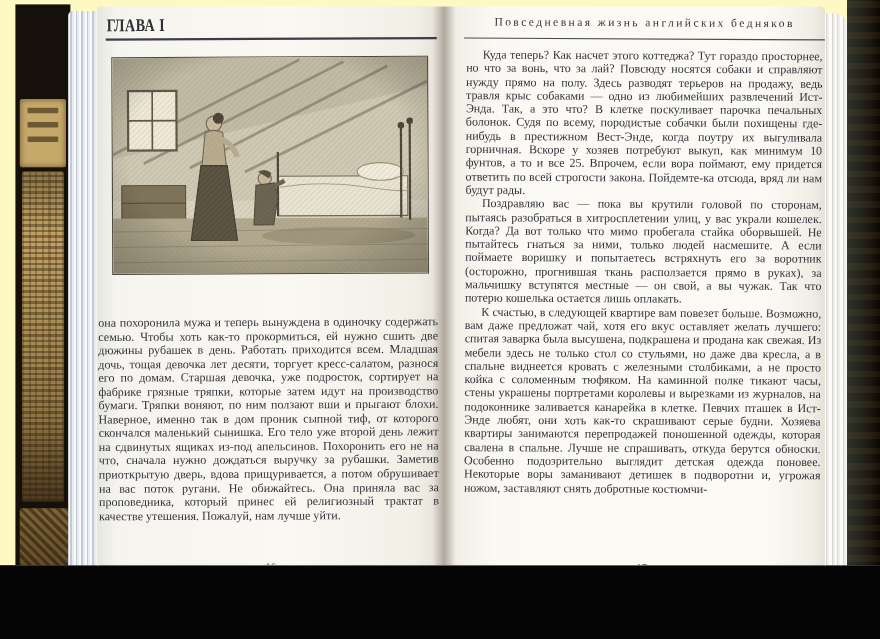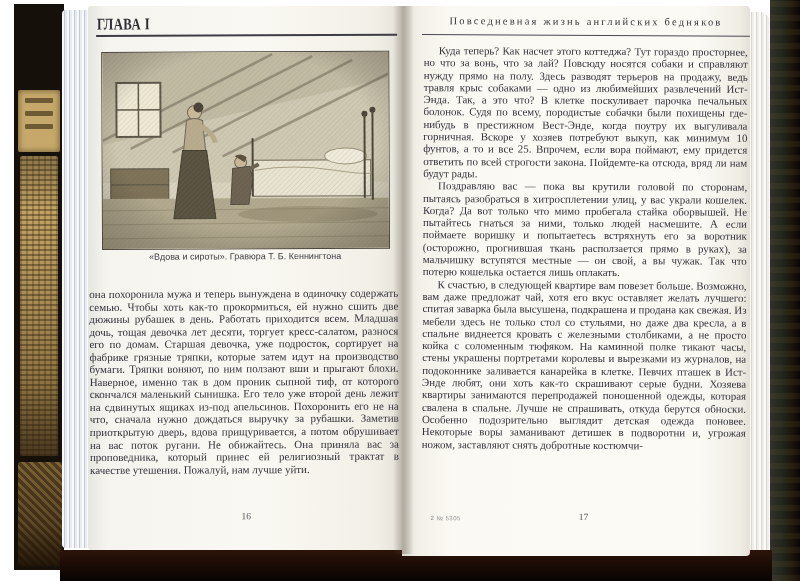--- a/index.html
+++ b/index.html
@@ -1,16 +1,16 @@
 <!DOCTYPE html>
 <html lang="ru"><head>
 <meta charset="utf-8">
 <style>
   html,body{margin:0;padding:0;background:#050505;}
-  .scene{position:relative;width:800px;height:581px;background:#ffffff;overflow:hidden;
+  .scene{position:relative;width:800px;height:514px;background:#fef9c3;overflow:hidden;
          font-family:"Liberation Serif", serif;}
 
   
   .spine-strip{position:absolute;left:14px;top:4px;width:50px;height:566px;background:#15100a;}
   .spine-label{position:absolute;left:4px;top:86px;width:42px;height:62px;background:#c6a96a;
                border-radius:2px;box-shadow:inset 0 0 6px rgba(40,25,5,.6);}
   .spine-label i{display:block;height:5px;margin:8px 7px 0 7px;background:#3d2f17;opacity:.65;border-radius:1px;}
   .spine-art{position:absolute;left:6px;top:152px;width:38px;height:300px;border-radius:2px;
              background:linear-gradient(180deg,#8a7448 0%,#c2a264 18%,#a98c55 48%,#8f7443 75%,#4a381f 100%);}
   .spine-art:after{content:"";position:absolute;inset:0;
@@ -153,21 +153,20 @@
         <circle cx="96" cy="55" r="5" fill="#4a4236"></circle>
         <path d="M84,68 Q92,64 100,68 L103,98 L81,98 Z" fill="#b9ac8e" stroke="#6f6756"></path>
         <path d="M99,74 Q110,80 113,90" stroke="#b9ac8e" stroke-width="5" fill="none"></path>
         <path d="M80,98 L104,98 L113,166 L71,166 Z" fill="#57503f" stroke="#3f3a2d"></path>
         <rect x="0" y="0" width="286" height="196" fill="url(#hatch)"></rect>
         <rect x="0" y="0" width="286" height="196" fill="url(#vig)"></rect>
       </svg>
     </div>
 
     <div class="caption">
-      <div>«Вдова и сироты». Гравюра Т. Б. Кеннингтона</div>
     </div>
 
     <div class="body-left">она похоронила мужа и теперь вынуждена в одиночку содержать семью. Чтобы хоть как-то прокормиться, ей нужно сшить две дюжины рубашек в день. Работать приходится всем. Младшая дочь, тощая девочка лет десяти, торгует кресс-салатом, разнося его по домам. Старшая девочка, уже подросток, сортирует на фабрике грязные тряпки, которые затем идут на производство бумаги. Тряпки воняют, по ним ползают вши и прыгают блохи. Наверное, именно так в дом проник сыпной тиф, от которого скончался маленький сынишка. Его тело уже второй день лежит на сдвинутых ящиках из-под апельсинов. Похоронить его не на что, сначала нужно дождаться выручку за рубашки. Заметив приоткрытую дверь, вдова прищуривается, а потом обрушивает на вас поток ругани. Не обижайтесь. Она приняла вас за проповедника, который принес ей религиозный трактат в качестве утешения. Пожалуй, нам лучше уйти.</div>
     <div class="pagenum-left">16</div>
   </div>
 
   <div class="right-content">
     <div class="header-right">Повседневная жизнь английских бедняков</div>
     <div class="rule-right"></div>
     <div class="body-right">

